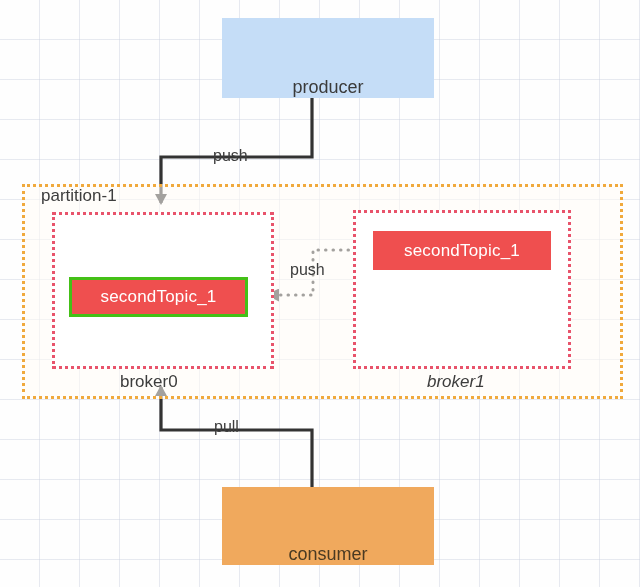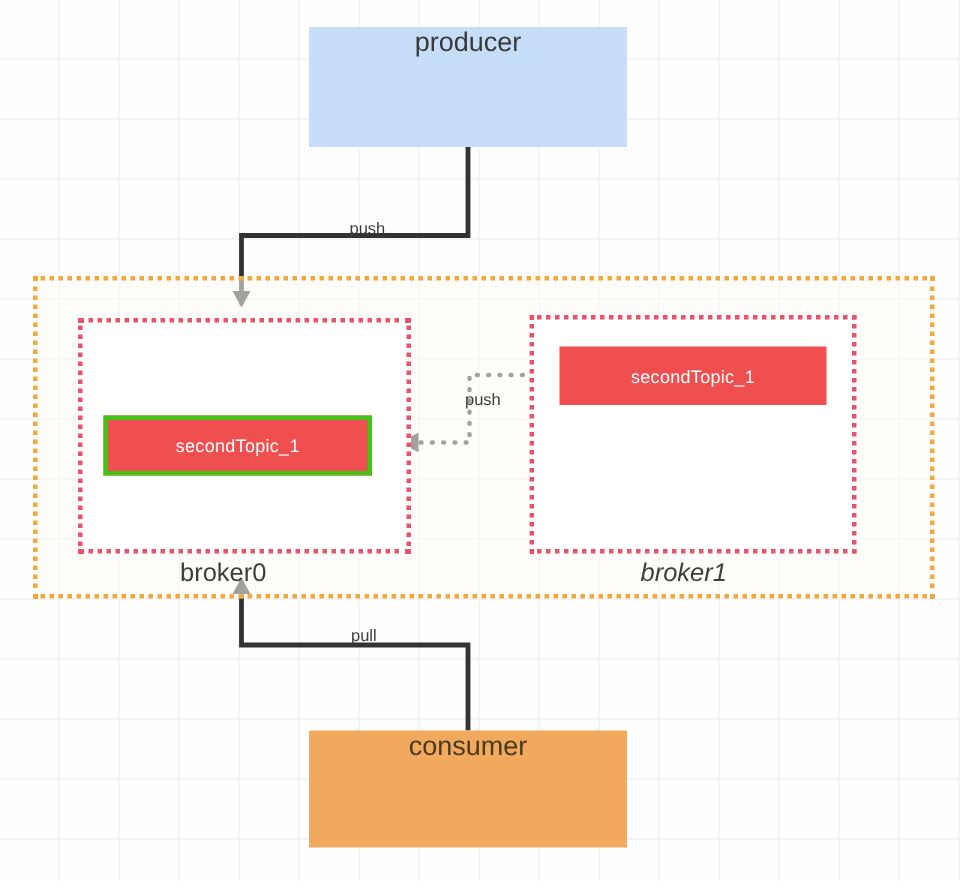--- a/index.html
+++ b/index.html
@@ -29,23 +29,24 @@
     top: 0;
     width: 640px;
     height: 587px;
     pointer-events: none;
   }
 
   .node {
     position: absolute;
     box-sizing: border-box;
     display: flex;
-    align-items: flex-start;
+    align-items: flex-end;
     justify-content: center;
     text-align: center;
+    margin-left: 16px;
   }
 
   
   .block-producer {
     left: 206px;
     top: 18px;
     width: 212px;
     height: 80px;
     background: #c5ddf7;
     color: #3a3a3a;
@@ -93,21 +94,21 @@
 
   
   .topic-chip {
     position: absolute;
     box-sizing: border-box;
     display: flex;
     align-items: center;
     justify-content: center;
     background: #ef4f4f;
     color: #ffffff;
-    font-size: 12px;
+    font-size: 17px;
     letter-spacing: 0.2px;
   }
   .topic-leader {
     left: 69px;
     top: 277px;
     width: 179px;
     height: 40px;
     border: 3px solid #44c017;
   }
   .topic-follower {
@@ -126,24 +127,23 @@
     font-size: 17px;
   }
   .label-partition { left: 41px;  top: 186px; }
   .label-broker0   { left: 120px; top: 372px; }
   .label-broker1   { left: 427px; top: 372px; font-style: italic; }
 
   .edge-label {
     position: absolute;
     color: #3d3d3d;
     white-space: nowrap;
-    font-size: 11px;
+    font-size: 16px;
     background: transparent;
     padding: 0 3px;
-    margin-left: 20px;
   }
   .label-push { left: 210px; top: 147px; }
   .label-pull { left: 211px; top: 418px; }
   .label-sync { left: 287px; top: 261px; }
 </style>
 </head>
 <body>
 
 <div id="canvas">
 
@@ -169,20 +169,21 @@
   <div class="container-broker broker0-box"></div>
   <div class="container-broker broker1-box"></div>
 
   <div class="topic-chip topic-leader">
     <span>secondTopic_1</span>
   </div>
   <div class="topic-chip topic-follower">
     <span>secondTopic_1</span>
   </div>
 
+  <div class="label label-partition">partition-1</div>
   <div class="label label-broker0">broker0</div>
   <div class="label label-broker1">broker1</div>
 
   <div class="node block-producer">
     <span>producer</span>
   </div>
 
   <div class="node block-consumer">
     <span>consumer</span>
   </div>

